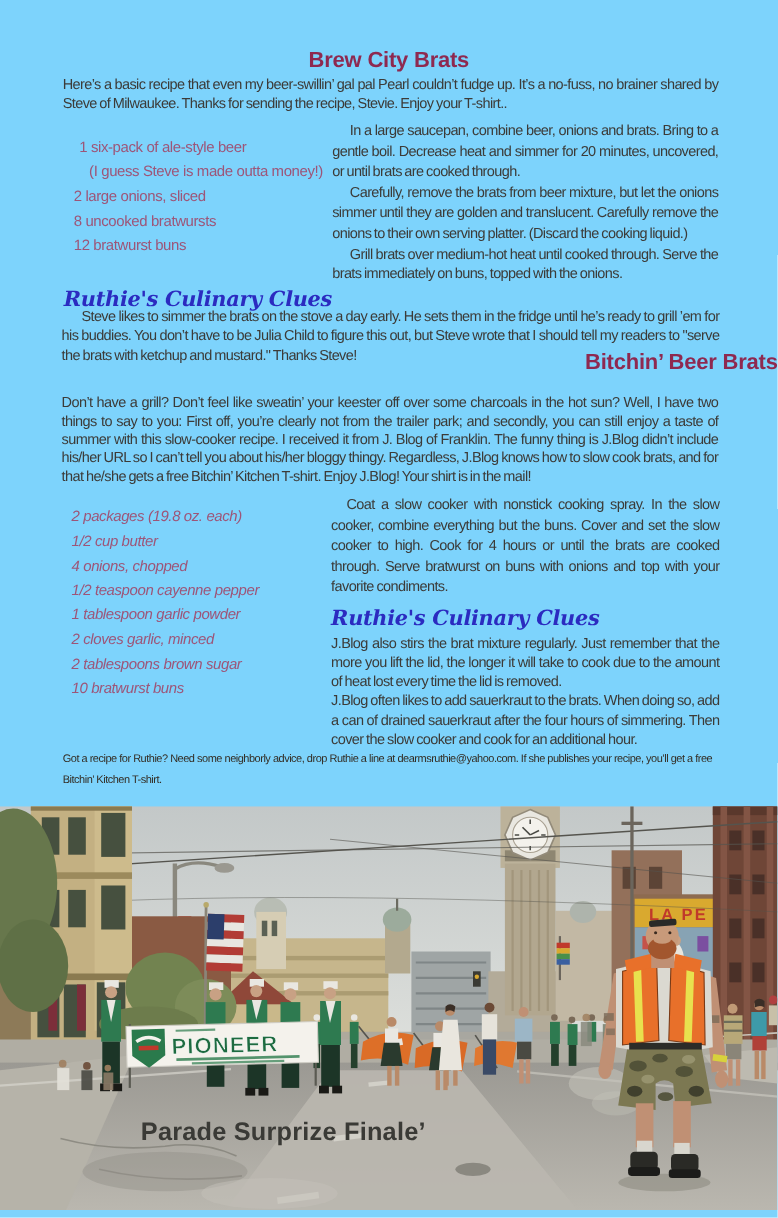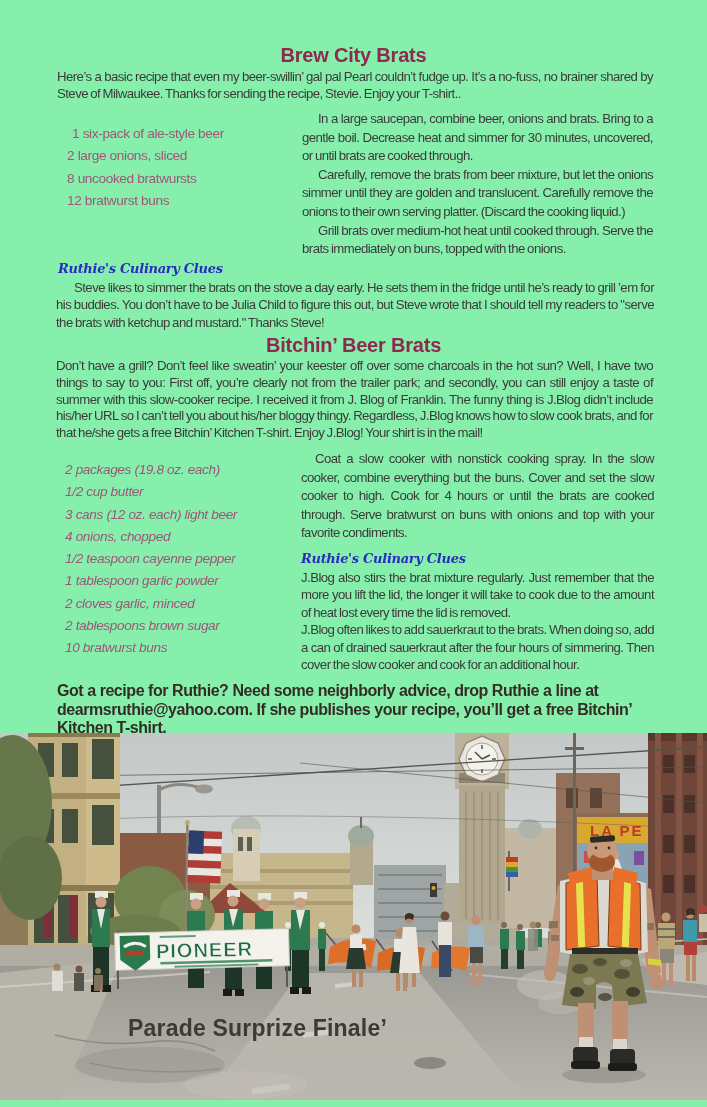--- a/index.html
+++ b/index.html
@@ -1,70 +1,70 @@
 <!DOCTYPE html>
 <html><head>
 <meta charset="utf-8">
 <style>
   html,body{margin:0;padding:0;background:#ffffff;}
-  #page{position:relative;width:707px;height:1107px;background:#86efac;overflow:hidden;
+  #page{position:relative;width:707px;height:1107px;background:#7dd3fc;overflow:hidden;
         font-family:"Liberation Sans",sans-serif;color:#3c3b38;}
   .abs{position:absolute;}
   .rtitle{width:707px;text-align:center;font-size:20px;font-weight:bold;color:#8e2950;letter-spacing:-0.2px;}
   .body-txt{font-size:13.2px;letter-spacing:-0.55px;word-spacing:-0.8px;text-align:justify;color:#3c3b38;}
   .intro{line-height:17.2px;}
   .steps p{margin:0;text-indent:16px;line-height:18.6px;}
   .clue-head{font-family:"DejaVu Serif",serif;font-style:italic;font-weight:bold;
-             font-size:13px;color:#2b2bc0;letter-spacing:-0.3px;}
+             font-size:19px;color:#2b2bc0;letter-spacing:-0.3px;}
   .clue-txt p{margin:0;line-height:17.4px;}
   .ing{list-style:none;margin:3px;padding:0;color:#9d5578;font-size:13.6px;
        letter-spacing:-0.35px;}
   .ing li{line-height:22.3px;white-space:nowrap;}
   .ing li.cont{padding-left:14px;}
   .ing li.ind{padding-left:5px;}
-  .footer-note{font-weight:bold;font-size:16px;letter-spacing:-0.45px;color:#332d24;line-height:18.5px;}
+  .footer-note{font-weight:normal;font-size:10px;letter-spacing:-0.45px;color:#332d24;line-height:18.5px;}
   #photo{top:733px;left:0;width:707px;height:447px;}
   #photo svg{display:block;}
   #caption{left:128px;top:282px;font-size:23px;font-weight:bold;color:#3a3a36;letter-spacing:0.2px;}
 </style>
 </head>
 <body>
 
 <div id="page">
 
   <div class="abs rtitle" style="top:44px;left:0;">Brew City Brats</div>
 
   <div class="abs body-txt intro" style="top:68px;left:57px;width:596px;">Here’s a basic recipe that even my beer-swillin’ gal pal Pearl couldn’t fudge up. It’s a no-fuss, no brainer shared by Steve of Milwaukee. Thanks for sending the recipe, Stevie. Enjoy your T-shirt..</div>
 
   <ul class="abs ing" style="top:120px;left:64px;width:240px;">
     <li class="ind">1 six-pack of ale-style beer</li>
+    <li class="cont">(I guess Steve is made outta money!)</li>
     <li>2 large onions, sliced</li>
     <li>8 uncooked bratwursts</li>
     <li>12 bratwurst buns</li>
   </ul>
 
   <div class="abs body-txt steps" style="top:110px;left:302px;width:351px;">
-    <p>In a large saucepan, combine beer, onions and brats. Bring to a gentle boil. Decrease heat and simmer for 30 minutes, uncovered, or until brats are cooked through.</p>
+    <p>In a large saucepan, combine beer, onions and brats. Bring to a gentle boil. Decrease heat and simmer for 20 minutes, uncovered, or until brats are cooked through.</p>
     <p>Carefully, remove the brats from beer mixture, but let the onions simmer until they are golden and translucent. Carefully remove the onions to their own serving platter. (Discard the cooking liquid.)</p>
     <p>Grill brats over medium-hot heat until cooked through. Serve the brats immediately on buns, topped with the onions.</p>
   </div>
 
   <div class="abs clue-head" style="top:261px;left:58px;">Ruthie's Culinary Clues</div>
   <div class="abs body-txt clue-txt" style="top:279px;left:56px;width:598px;">
     <p style="text-indent:18px;">Steve likes to simmer the brats on the stove a day early. He sets them in the fridge until he’s ready to grill ’em for his buddies.  You don’t have to be Julia Child to figure this out, but Steve wrote that I should tell my readers to "serve the brats with ketchup and mustard." Thanks Steve!</p>
   </div>
 
-  <div class="abs rtitle" style="top:334px;left:0;">Bitchin’ Beer Brats</div>
+  <div class="abs rtitle" style="top:318px;left:0;text-align:right;">Bitchin’ Beer Brats</div>
 
   <div class="abs body-txt intro" style="top:358px;left:56px;width:597px;line-height:16.8px;">Don’t have a grill? Don’t feel like sweatin’ your keester off over some charcoals in the hot sun? Well, I have two things to say to you: First off, you’re clearly not from the trailer park; and secondly, you can still enjoy a taste of summer with this slow-cooker recipe. I received it from J. Blog of Franklin. The funny thing is J.Blog didn’t include his/her URL so I can’t tell you about his/her bloggy thingy. Regardless, J.Blog knows how to slow cook brats, and for that he/she gets a free Bitchin’ Kitchen T-shirt. Enjoy J.Blog! Your shirt is in the mail!</div>
 
   <ul class="abs ing" style="top:456px;left:62px;width:250px;font-style:italic;">
     <li>2 packages (19.8 oz. each)</li>
     <li>1/2 cup butter</li>
-    <li>3 cans (12 oz. each) light beer</li>
     <li>4 onions, chopped</li>
     <li>1/2 teaspoon cayenne pepper</li>
     <li>1 tablespoon garlic powder</li>
     <li>2 cloves garlic, minced</li>
     <li>2 tablespoons brown sugar</li>
     <li>10 bratwurst buns</li>
   </ul>
 
   <div class="abs" style="top:450px;left:301px;width:353px;">
     <div class="body-txt steps">

